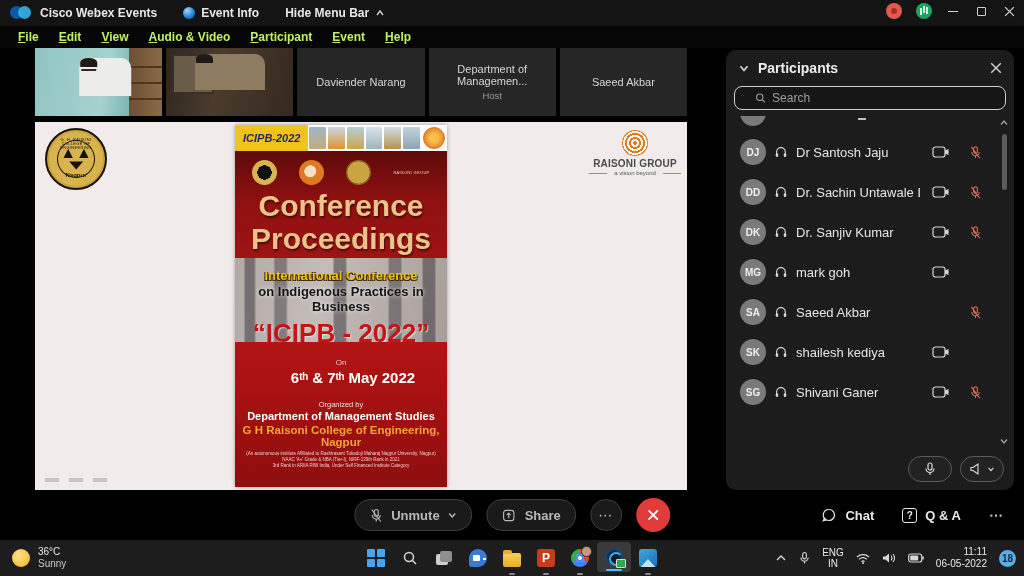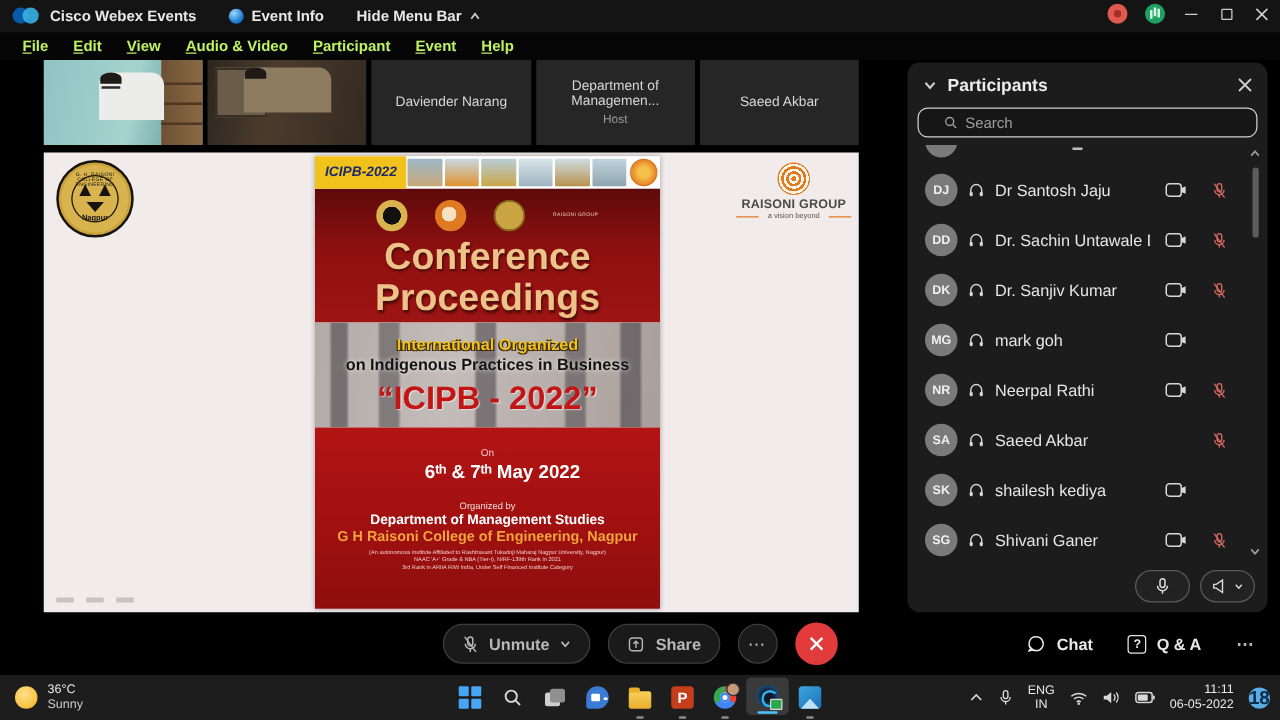--- a/index.html
+++ b/index.html
@@ -69,21 +69,21 @@
 
   
   #rg-logo { position:absolute; right:6px; top:8px; width:92px; text-align:center; }
   .rg-spiral { width:26px; height:26px; border-radius:50%; margin:0 auto 2px; background:repeating-radial-gradient(circle at 50% 50%, #e07a1f 0 2px, #fdf4ea 2px 4px); }
   .rg-name { font-size:10px; font-weight:bold; color:#4a4a4a; letter-spacing:.2px; }
   .rg-tagline { font-size:6px; color:#555; position:relative; margin-top:1px; }
   .rg-tagline::before,.rg-tagline::after { content:""; position:absolute; top:3px; width:18px; height:1px; background:#e07a1f; }
   .rg-tagline::before { left:0; } .rg-tagline::after { right:0; }
 
   
-  #poster { position:absolute; left:217px; top:3px; width:276px; height:362px; box-shadow:0 0 4px rgba(0,0,0,.35); }
+  #poster { position:absolute; left:200px; top:3px; width:212px; height:362px; box-shadow:0 0 4px rgba(0,0,0,.35); }
   .poster-header { height:26px; background:#fdfdfd; display:flex; }
   .badge { background:#f2c21c; color:#1b2a6b; font-weight:bold; font-style:italic; font-size:11px; display:flex; align-items:center; padding:0 8px; }
   .photo-strip { flex:1; display:flex; }
   .photo-strip i { flex:1; margin:2px 1px; border-radius:1px; }
   .ph1{background:linear-gradient(#9db8c8,#c8a87a);} .ph2{background:linear-gradient(#c8d8e2,#e0922f);}
   .ph3{background:linear-gradient(#b8cdd8,#caa648);} .ph4{background:linear-gradient(#d8e4ea,#9fb4be);}
   .ph5{background:linear-gradient(#cfdde4,#b8924e);} .ph6{background:linear-gradient(#c2d4dc,#8da4b0);}
   .mandala { width:22px; height:22px; border-radius:50%; margin:2px 2px; background:radial-gradient(circle,#f6c04a 30%,#e8872a 70%); border:1px solid #d8751f; }
   .poster-red-top { height:107px; background:linear-gradient(180deg,#5e0a0a,#8e1010 45%,#9e1414); text-align:center; }
   .logo-row { display:flex; justify-content:center; gap:22px; padding-top:9px; }
@@ -170,21 +170,21 @@
   .chrome-icon::before { content:""; position:absolute; left:5px; top:5px; width:8px; height:8px; border-radius:50%; background:#fff; box-shadow:inset 0 0 0 2px #4285f4; }
   .chrome-icon::after { content:""; position:absolute; right:-3px; top:-3px; width:9px; height:9px; border-radius:50%; background:#c69b7a; border:1px solid #333; }
   .webex-app { width:18px; height:18px; border-radius:50%; background:radial-gradient(circle at 50% 50%, #0d1b2a 30%, #1b4c7a 70%); position:relative; }
   .webex-app::before { content:""; position:absolute; left:4px; top:4px; width:10px; height:10px; border-radius:50%; border:2px solid #35b1e8; border-right-color:transparent; }
   .webex-app::after { content:""; position:absolute; right:-3px; bottom:-2px; width:8px; height:7px; background:#2ea84f; border:1px solid #d8d8d8; border-radius:1px; }
   .photos-icon { width:18px; height:18px; border-radius:3px; background:linear-gradient(140deg,#3fa7e0,#1b6fb8); position:relative; overflow:hidden; }
   .photos-icon::before { content:""; position:absolute; left:-2px; bottom:-4px; width:0; height:0; border-left:11px solid transparent; border-right:11px solid transparent; border-bottom:12px solid #bfe2f5; }
   #tb-right { position:absolute; right:8px; top:0; height:36px; display:flex; align-items:center; gap:12px; }
   .tray-txt { color:#e8e8e8; font-size:10px; line-height:11px; text-align:center; }
   .clock { color:#e8e8e8; font-size:10px; line-height:12px; text-align:right; }
-  .notif-badge { width:17px; height:17px; border-radius:50%; background:#58aee5; color:#0d2b4a; font-size:15px; font-weight:bold; display:flex; align-items:center; justify-content:center; }
+  .notif-badge { width:17px; height:17px; border-radius:50%; background:#58aee5; color:#0d2b4a; font-size:10px; font-weight:bold; display:flex; align-items:center; justify-content:center; }
   svg { display:block; }
 </style>
 </head>
 <body>
 
 <div id="screen">
 
   <div id="titlebar">
     <span class="webex-logo">
         <span class="c1"></span>
@@ -282,21 +282,21 @@
           <span class="plogo l1"></span>
           <span class="plogo l2"></span>
           <span class="plogo l3"></span>
           <span class="plogo-wrap"><span class="rg-spiral" style="width:20px;height:20px;margin:0 auto;"></span><span class="plogo-cap">RAISONI GROUP</span></span>
         </div>
         <div class="poster-title">Conference</div>
         <div class="poster-title" style="margin-top:0;">Proceedings</div>
       </div>
       <div class="poster-mid">
         <div class="silhouettes"></div>
-        <div class="mid-l1">International Organized</div>
+        <div class="mid-l1">International Conference</div>
         <div class="mid-l2">on Indigenous Practices in Business</div>
         <div class="mid-l3">“ICIPB - 2022”</div>
       </div>
       <div class="poster-red-bottom">
         <div class="on-label">On</div>
         <div class="date-line">6ᵗʰ &amp; 7ᵗʰ May 2022</div>
         <div class="org-label">Organized by</div>
         <div class="dept-line">Department of Management Studies</div>
         <div class="college-line">G H Raisoni College of Engineering, Nagpur</div>
         <div class="fine">(An autonomous institute Affiliated to Rashtrasant Tukadoji Maharaj Nagpur University, Nagpur)</div>
@@ -429,43 +429,20 @@
     <span class="icon-slot">
       <svg width="13" height="15" viewBox="0 0 14 15" style="visibility: hidden;">
               <rect x="5" y="1.5" width="4" height="7" rx="2" fill="none" stroke="#d4695f" stroke-width="1.2"></rect>
               <path d="M3 7 a4 4 0 0 0 8 0" fill="none" stroke="#d4695f" stroke-width="1.2"></path>
               <line x1="7" y1="11" x2="7" y2="13.5" stroke="#d4695f" stroke-width="1.2"></line>
               <line x1="2.5" y1="1.5" x2="11.5" y2="13.5" stroke="#d4695f" stroke-width="1.2"></line>
             </svg>
     </span>
   </div>
 
-  <div class="prow">
-    <span class="avatar">NR</span>
-    <svg width="14" height="14" viewBox="0 0 16 16">
-            <path d="M3 10.5 V8 a5 5 0 0 1 10 0 v2.5" fill="none" stroke="#d8d8d8" stroke-width="1.3"></path>
-            <rect x="2" y="9.5" width="2.8" height="4.2" rx="1.4" fill="#d8d8d8"></rect>
-            <rect x="11.2" y="9.5" width="2.8" height="4.2" rx="1.4" fill="#d8d8d8"></rect>
-          </svg>
-    <span class="pname">Neerpal Rathi</span>
-    <span class="icon-slot">
-      <svg width="18" height="12" viewBox="0 0 18 12">
-              <rect x="1" y="1" width="12" height="10" rx="2.5" fill="none" stroke="#d8d8d8" stroke-width="1.2"></rect>
-              <path d="M13 4.5 L16.5 3 V9 L13 7.5 Z" fill="#d8d8d8"></path>
-            </svg>
-    </span>
-    <span class="icon-slot">
-      <svg width="13" height="15" viewBox="0 0 14 15">
-              <rect x="5" y="1.5" width="4" height="7" rx="2" fill="none" stroke="#d4695f" stroke-width="1.2"></rect>
-              <path d="M3 7 a4 4 0 0 0 8 0" fill="none" stroke="#d4695f" stroke-width="1.2"></path>
-              <line x1="7" y1="11" x2="7" y2="13.5" stroke="#d4695f" stroke-width="1.2"></line>
-              <line x1="2.5" y1="1.5" x2="11.5" y2="13.5" stroke="#d4695f" stroke-width="1.2"></line>
-            </svg>
-    </span>
-  </div>
 
   <div class="prow">
     <span class="avatar">SA</span>
     <svg width="14" height="14" viewBox="0 0 16 16">
             <path d="M3 10.5 V8 a5 5 0 0 1 10 0 v2.5" fill="none" stroke="#d8d8d8" stroke-width="1.3"></path>
             <rect x="2" y="9.5" width="2.8" height="4.2" rx="1.4" fill="#d8d8d8"></rect>
             <rect x="11.2" y="9.5" width="2.8" height="4.2" rx="1.4" fill="#d8d8d8"></rect>
           </svg>
     <span class="pname">Saeed Akbar</span>
     <span class="icon-slot">

